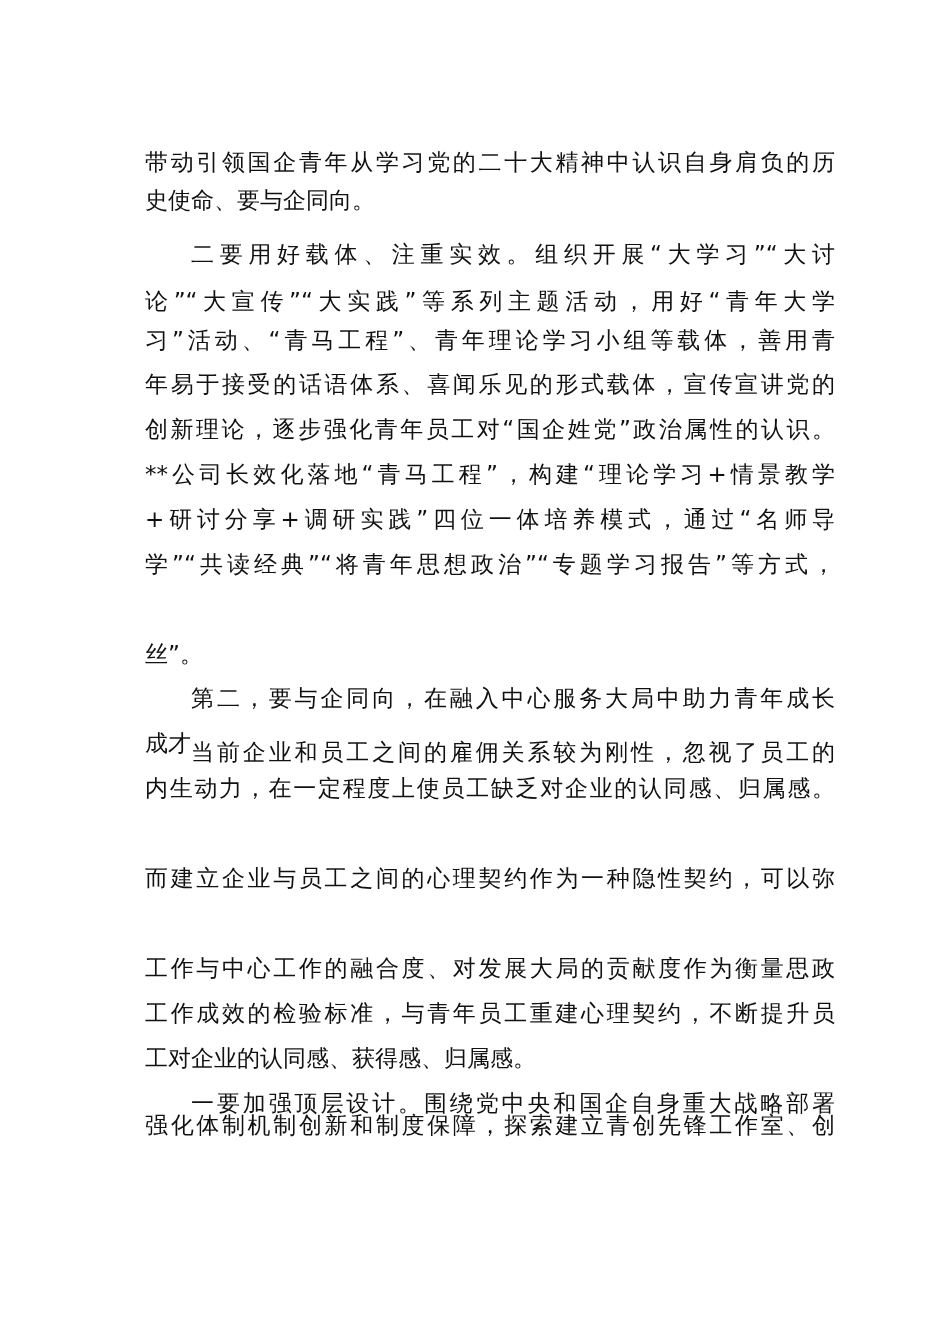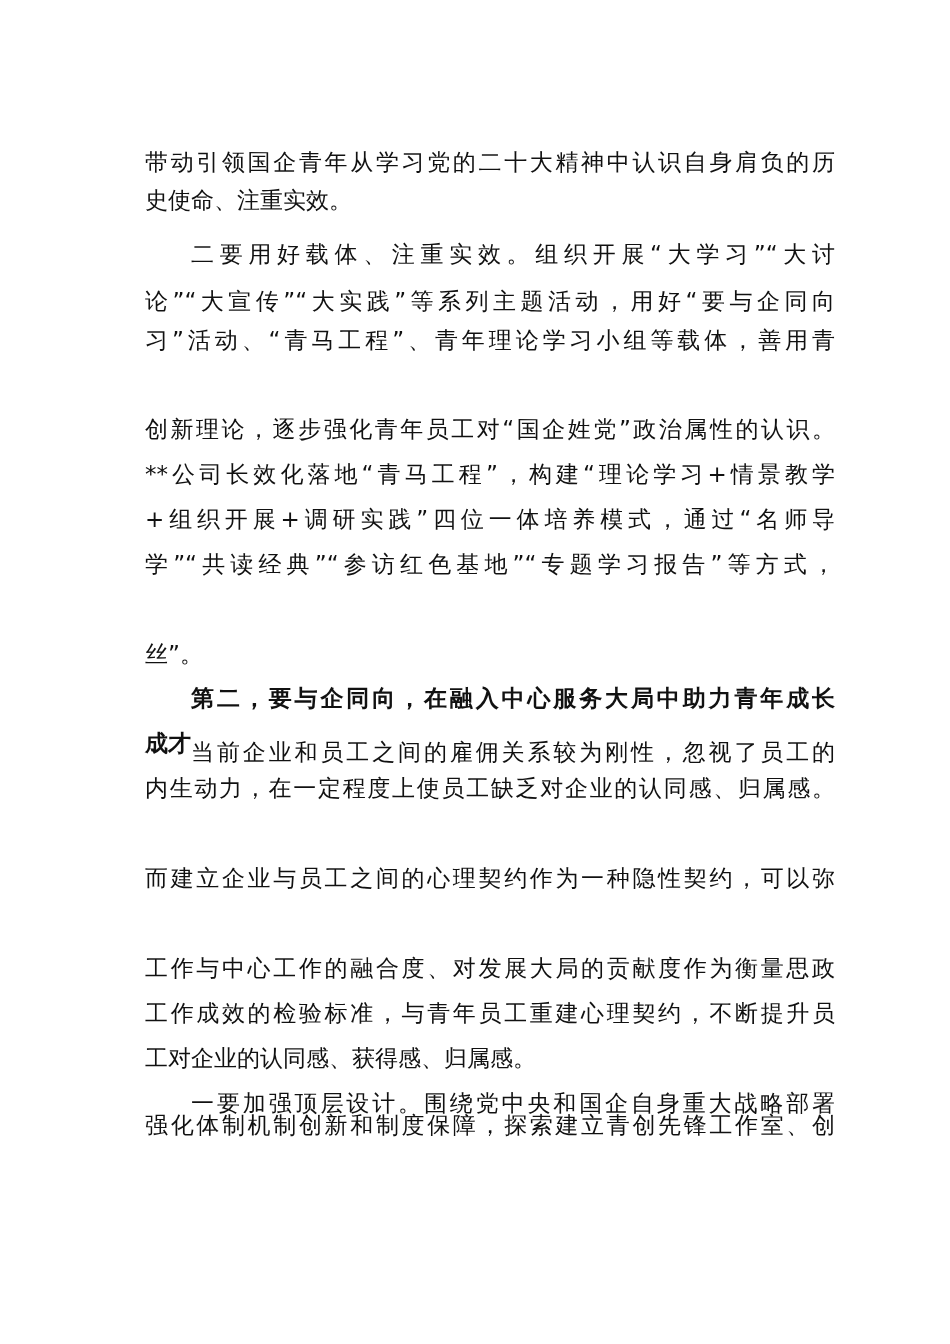--- a/index.html
+++ b/index.html
@@ -15,37 +15,38 @@
     line-height: 38px;
     font-family: "DejaVu Sans", sans-serif;
     font-size: 23px;
     color: #111;
     white-space: nowrap;
     text-align: justify;
     text-align-last: justify;
   }
   .line.last { text-align-last: left; }
   .line.indent { left: 191px; width: 644px; }
-  .line.heading { font-weight: bold; }
+  .line.heading { font-weight: normal; }
 </style>
 </head>
 <body>
 
 <div class="page">
 
   <div class="line" style="top:143px">带动引领国企青年从学习党的二十大精神中认识自身肩负的历</div>
-  <div class="line last" style="top:181px">史使命、注重实效。</div>
+  <div class="line last" style="top:181px">史使命、要与企同向。</div>
 
   <div class="line indent" style="top:235px">二要用好载体、注重实效。组织开展“大学习”“大讨</div>
-  <div class="line" style="top:282px">论”“大宣传”“大实践”等系列主题活动，用好“要与企同向</div>
+  <div class="line" style="top:282px">论”“大宣传”“大实践”等系列主题活动，用好“青年大学</div>
   <div class="line" style="top:321px">习”活动、“青马工程”、青年理论学习小组等载体，善用青</div>
+  <div class="line" style="top:365px">年易于接受的话语体系、喜闻乐见的形式载体，宣传宣讲党的</div>
   <div class="line" style="top:410px">创新理论，逐步强化青年员工对“国企姓党”政治属性的认识。</div>
   <div class="line" style="top:455px">**公司长效化落地“青马工程”，构建“理论学习+情景教学</div>
-  <div class="line" style="top:500px">+组织开展+调研实践”四位一体培养模式，通过“名师导</div>
-  <div class="line" style="top:545px">学”“共读经典”“参访红色基地”“专题学习报告”等方式，</div>
+  <div class="line" style="top:500px">+研讨分享+调研实践”四位一体培养模式，通过“名师导</div>
+  <div class="line" style="top:545px">学”“共读经典”“将青年思想政治”“专题学习报告”等方式，</div>
   <div class="line last" style="top:635px">丝”。</div>
 
   <div class="line indent heading" style="top:679px">第二，要与企同向，在融入中心服务大局中助力青年成长</div>
   <div class="line last heading" style="top:724px">成才</div>
 
   <div class="line indent" style="top:733px">当前企业和员工之间的雇佣关系较为刚性，忽视了员工的</div>
   <div class="line" style="top:769px">内生动力，在一定程度上使员工缺乏对企业的认同感、归属感。</div>
   <div class="line" style="top:859px">而建立企业与员工之间的心理契约作为一种隐性契约，可以弥</div>
   <div class="line" style="top:949px">工作与中心工作的融合度、对发展大局的贡献度作为衡量思政</div>
   <div class="line" style="top:994px">工作成效的检验标准，与青年员工重建心理契约，不断提升员</div>

